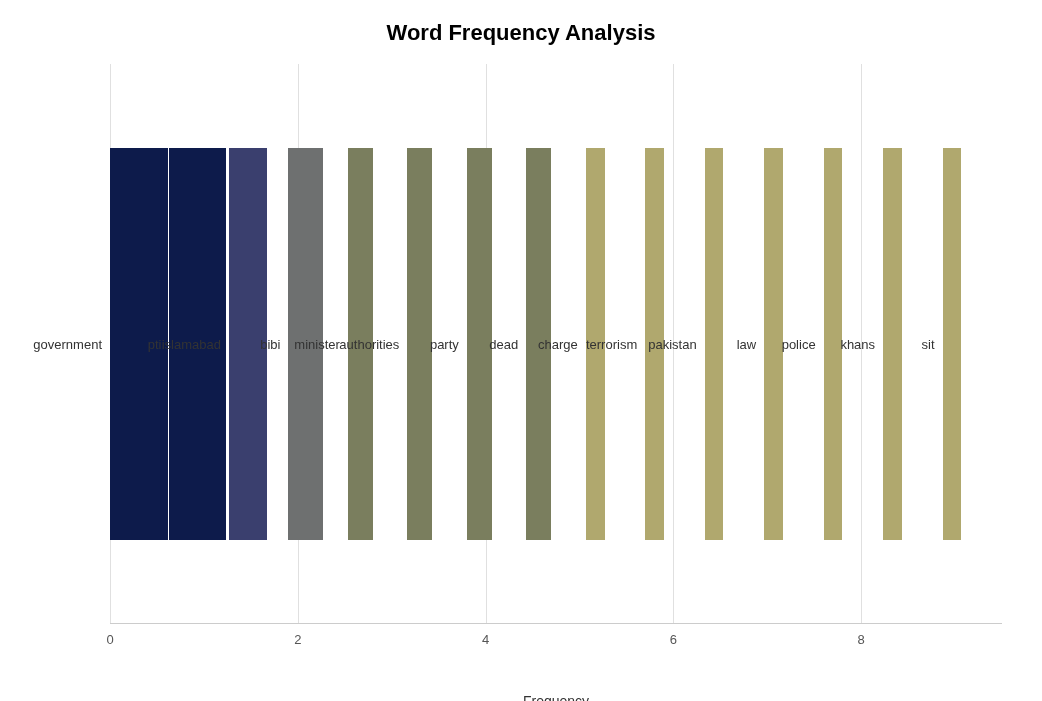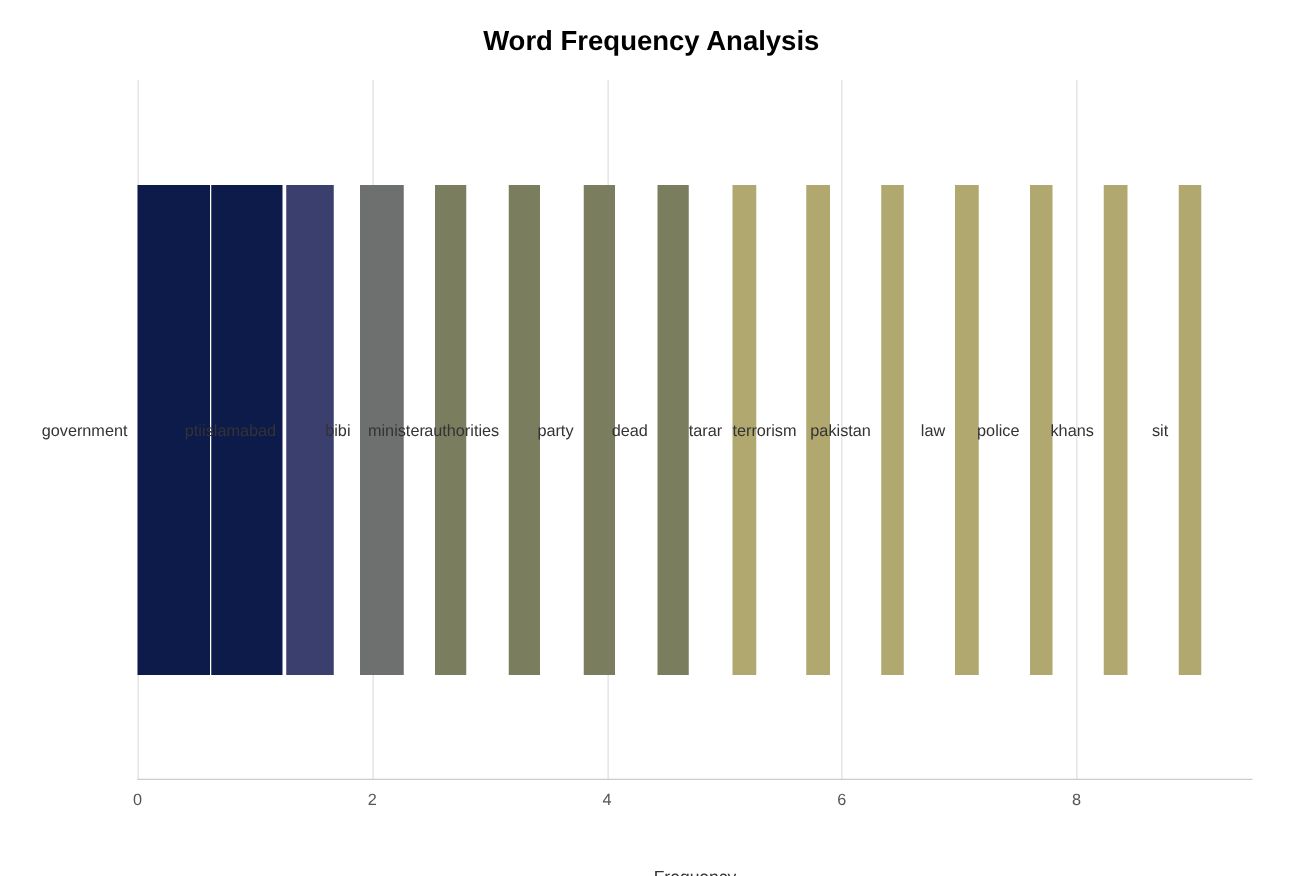--- a/index.html
+++ b/index.html
@@ -169,21 +169,21 @@
             <div class="bar-fill" style="width: 42.1053%; background-color: rgb(122, 126, 94);"></div>
           </div>
         </div>
         <div class="bar-row">
           <div class="bar-label">dead</div>
           <div class="bar-track">
             <div class="bar-fill" style="width: 42.1053%; background-color: rgb(122, 126, 94);"></div>
           </div>
         </div>
         <div class="bar-row">
-          <div class="bar-label">tarar</div>
+          <div class="bar-label">charge</div>
           <div class="bar-track">
             <div class="bar-fill" style="width: 31.5789%; background-color: rgb(176, 168, 110);"></div>
           </div>
         </div>
         <div class="bar-row">
           <div class="bar-label">terrorism</div>
           <div class="bar-track">
             <div class="bar-fill" style="width: 31.5789%; background-color: rgb(176, 168, 110);"></div>
           </div>
         </div>

